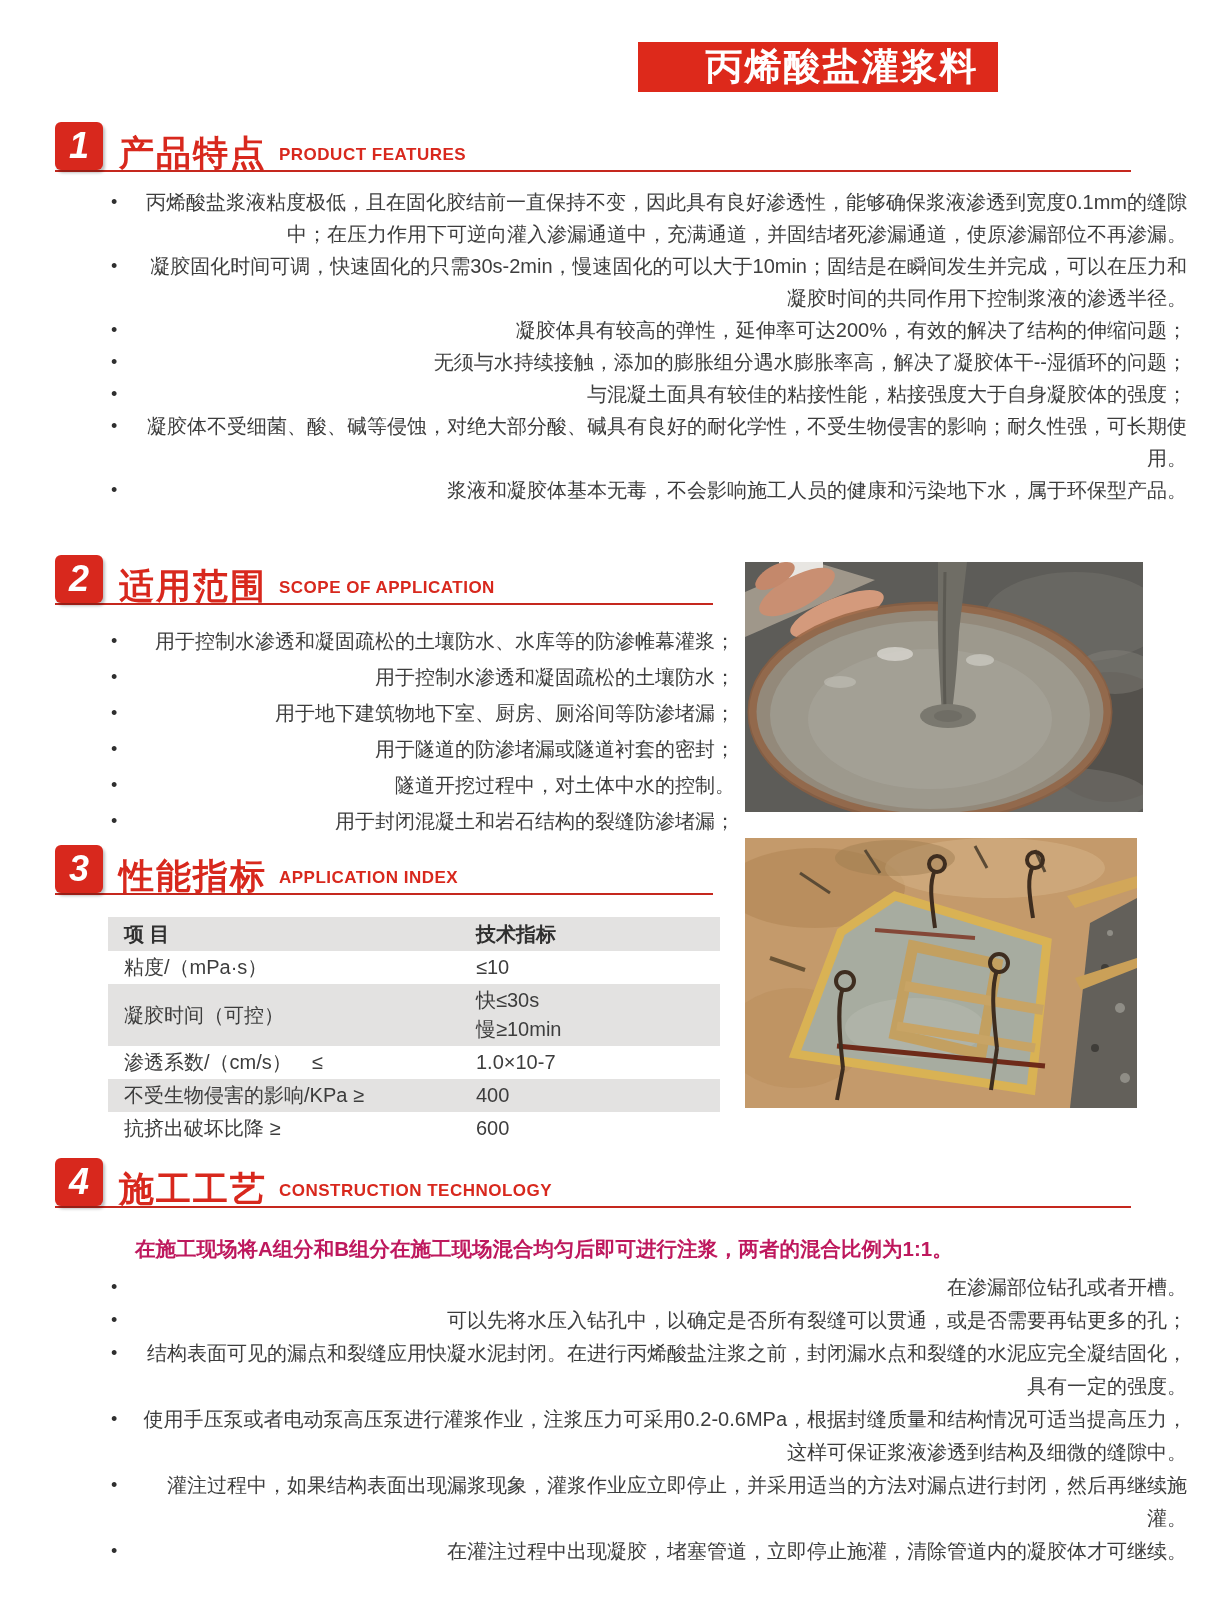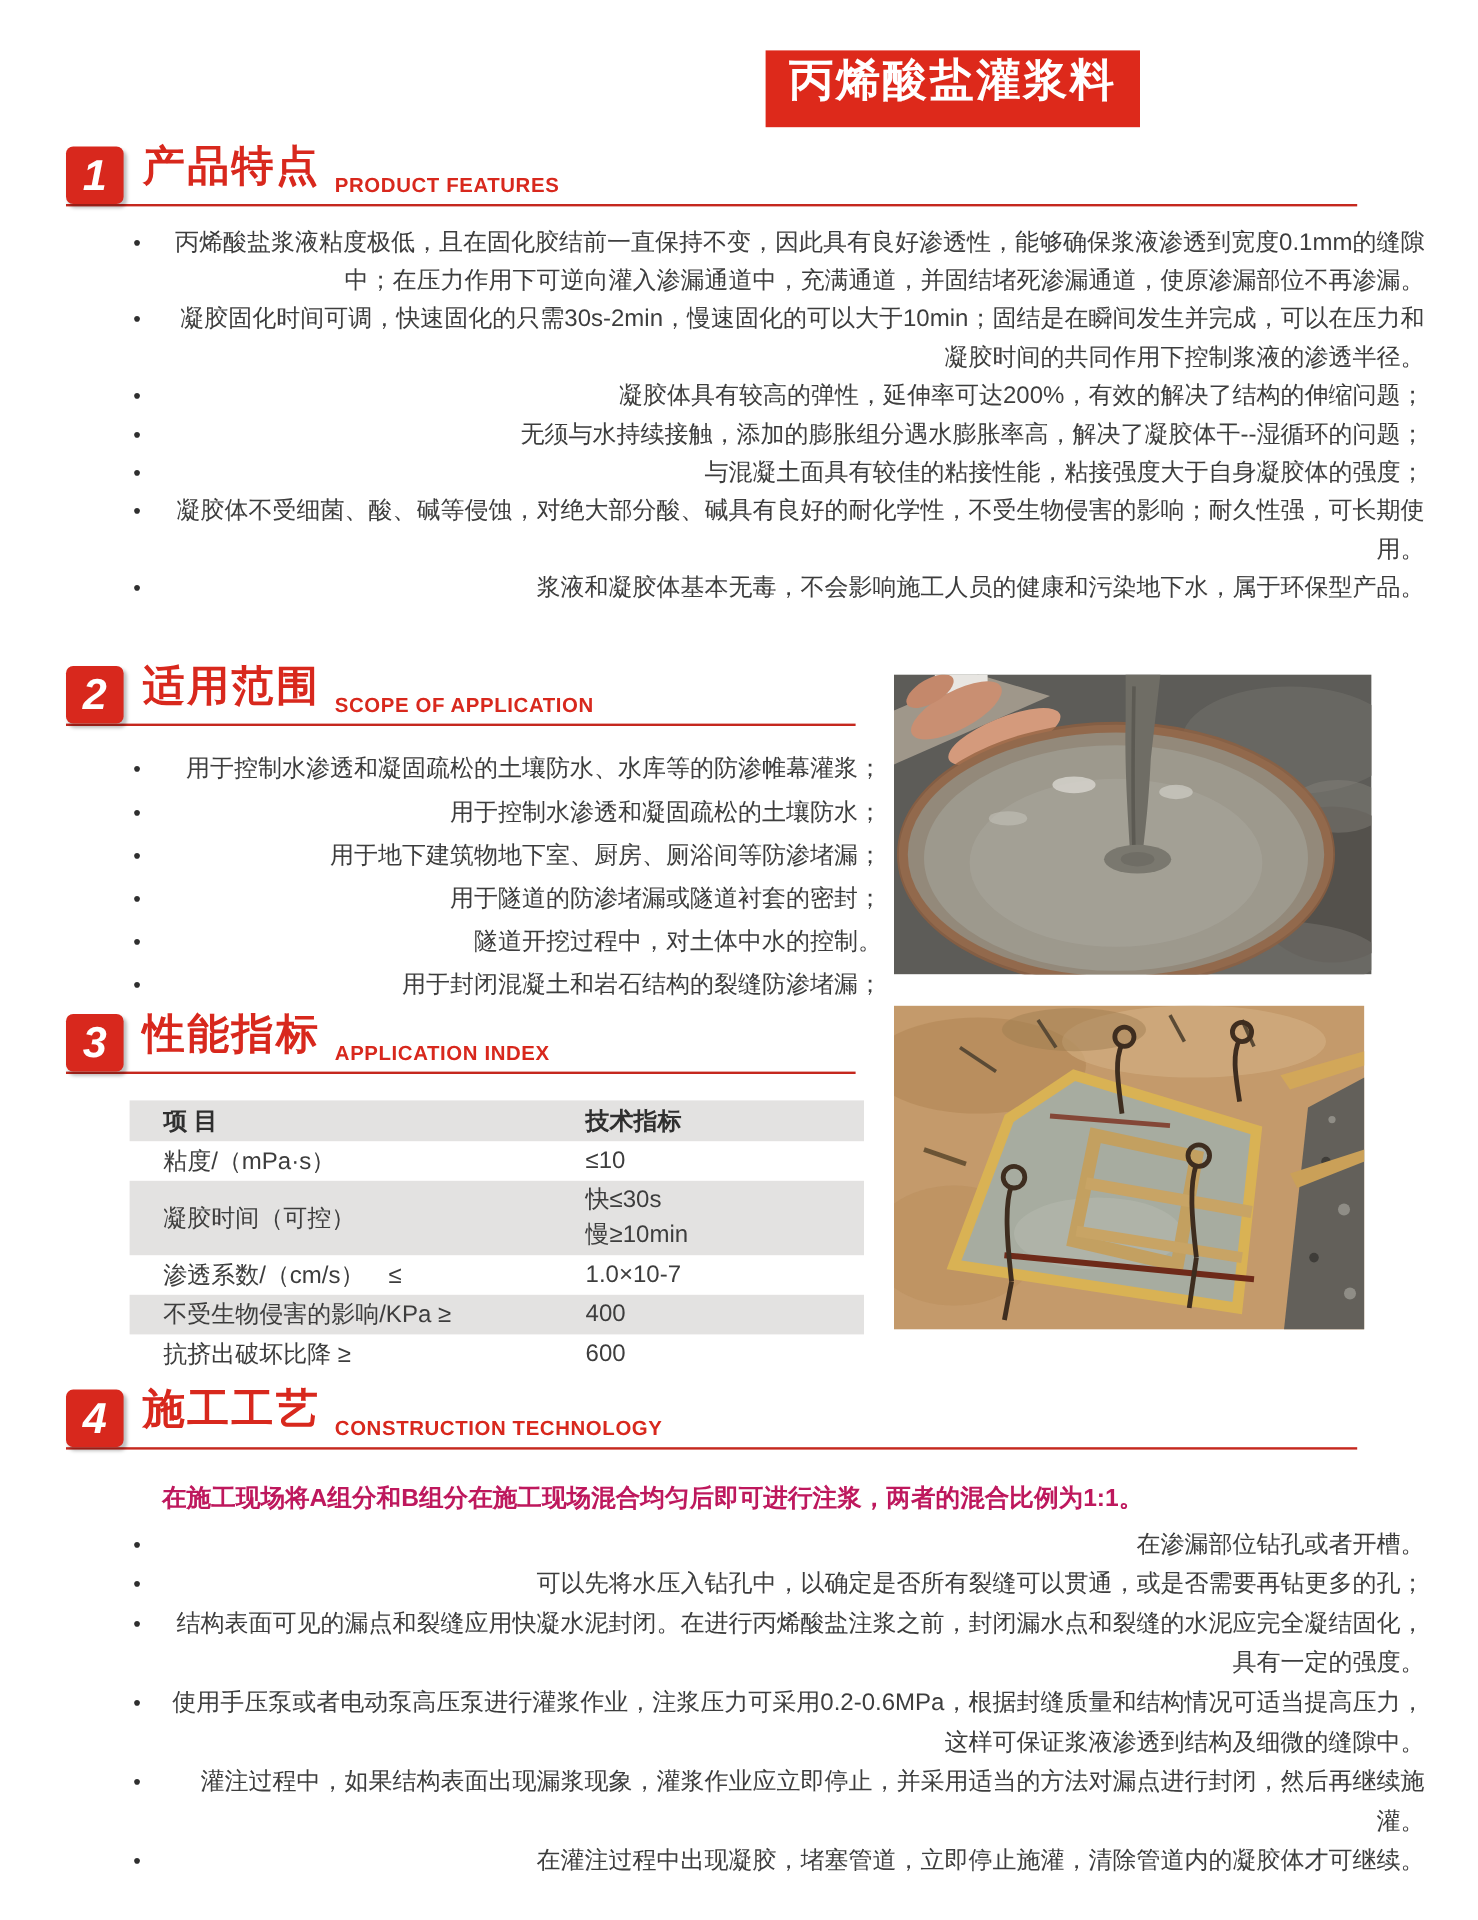--- a/index.html
+++ b/index.html
@@ -3,50 +3,50 @@
 <meta charset="utf-8">
 <style>
   html,body{margin:0;padding:0;}
   body{
     width:1232px;height:1600px;position:relative;background:#ffffff;
     font-family:"Liberation Sans","DejaVu Sans",sans-serif;color:#3d3d3d;
     overflow:hidden;
   }
   
   .banner{
-    position:absolute;left:638px;top:42px;width:312px;height:64px;
+    position:absolute;left:638px;top:42px;width:312px;height:50px;
     background:#dd291b;color:#fff;font-size:37px;font-weight:bold;
-    text-align:center;line-height:50px;letter-spacing:2px;
+    text-align:center;line-height:50px;letter-spacing:2px;padding-left:48px;
   }
   
   .sec{position:absolute;left:55px;width:1090px;}
   .sec-head{position:relative;height:50px;display:flex;align-items:flex-end;}
   .rule{position:absolute;left:0;bottom:-2px;height:2px;background:#c5281e;}
   .rule.full{width:1076px;}
   .rule.short{width:658px;}
   .num-box{
     width:48px;height:48px;background:#d8281d;border-radius:6px;color:#fff;
     font-size:36px;font-weight:bold;font-style:italic;
     display:flex;align-items:center;justify-content:center;
     box-shadow:2px 3px 3px rgba(0,0,0,.25);position:relative;z-index:2;flex:0 0 48px;
   }
-  .sec-title{font-size:35px;font-weight:bold;color:#d8281d;margin-left:16px;line-height:1;padding-bottom:14px;letter-spacing:2px;white-space:nowrap;}
+  .sec-title{font-size:35px;font-weight:bold;color:#d8281d;margin-left:16px;line-height:1;padding-bottom:0;letter-spacing:2px;white-space:nowrap;}
   .sec-sub{font-size:17px;font-weight:bold;color:#d8281d;margin-left:12px;padding-bottom:5px;letter-spacing:.5px;white-space:nowrap;}
   
   .bullets{list-style:none;margin:16px 0 0 0;padding:0;text-align:right;}
   .bullets li{position:relative;padding-left:80px;font-size:20px;color:#3d3d3d;}
   .bullets li::before{content:"•";position:absolute;left:56px;top:0;font-size:18px;color:#2f2f2f;}
   .b1 li{line-height:32px;width:1052px;}
   .b2 li{line-height:36px;width:600px;}
   .b4 li{line-height:33px;width:1052px;}
   .intro{margin:26px 0 0 80px;font-size:20.5px;font-weight:bold;color:#be185d;line-height:33px;width:1050px;}
   .b4{margin-top:6px;}
   
   .spec-table{border-collapse:collapse;margin:24px 0 0 53px;width:612px;font-size:20px;table-layout:fixed;}
-  .spec-table th,.spec-table td{text-align:left;padding:2px 0 2px 28px;vertical-align:middle;}
+  .spec-table th,.spec-table td{text-align:left;padding:2px 0 2px 16px;vertical-align:middle;}
   .spec-table col.c1{width:352px;}
   .spec-table col.c2{width:260px;}
   .spec-table thead th{font-weight:bold;background:#e3e2e1;height:30px;color:#2f2f2f;}
   .spec-table tr.gray{background:#e3e2e1;}
   .spec-table tr{height:33px;}
   .spec-table tr.dbl{height:60px;}
   .vline{display:block;line-height:29px;}
   
   .photo{position:absolute;display:block;}
   .photo svg{display:block;width:100%;height:100%;}

